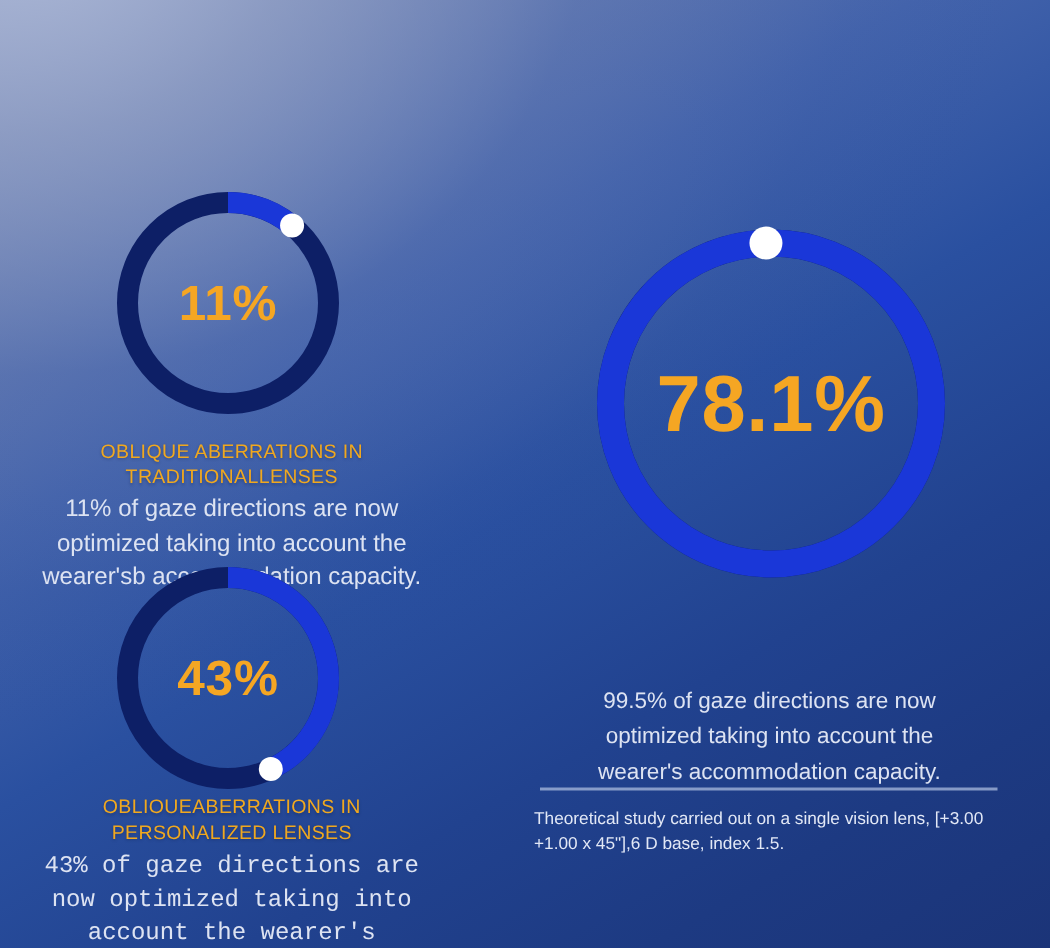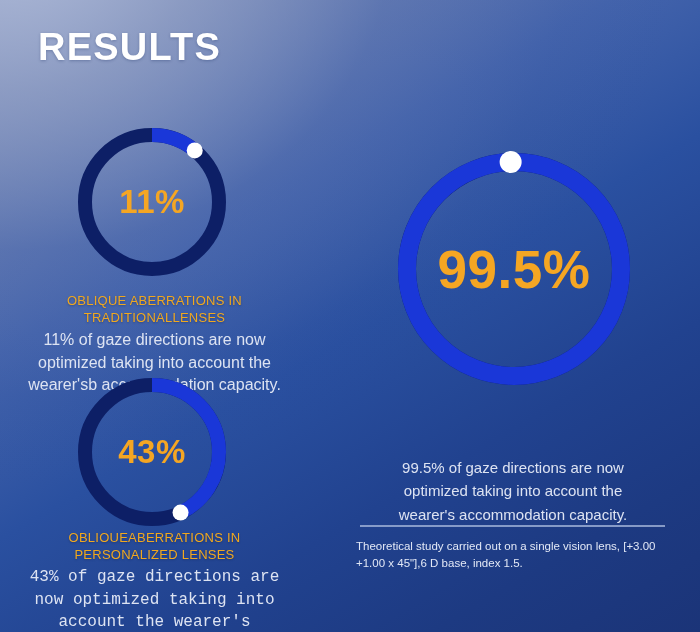--- a/index.html
+++ b/index.html
@@ -100,21 +100,20 @@
     color: #e2e8f6;
     font-size: 11.5px;
     line-height: 1.5;
   }
 </style>
 </head>
 <body>
 
 <div id="infographic">
 
-  <div id="title">RESULTS</div>
 
   <div id="donut-1" class="donut-wrap">
     <svg viewBox="0 0 148 148" width="148" height="148">
       <circle class="track" cx="74" cy="74" r="67" fill="none" stroke-width="14" stroke="#0d1f66"></circle>
       <circle class="arc" cx="74" cy="74" r="67" fill="none" stroke-width="14" stroke-linecap="butt" transform="rotate(-90 74 74)" stroke="#1a37d8" stroke-dasharray="46.30707571391355 420.97341558103227"></circle>
       <circle class="marker" r="8" fill="#ffffff" cx="116.71" cy="22.38"></circle>
     </svg>
     <div class="donut-label">11%</div>
   </div>
 
@@ -132,21 +131,21 @@
 
   <div id="heading-2" class="heading">OBLIOUEABERRATIONS IN PERSONALIZED LENSES</div>
   <div id="body-2" class="body-text">43% of gaze directions are now optimized taking into account the wearer's accommodation capacity.</div>
 
   <div id="donut-3" class="donut-wrap">
     <svg viewBox="0 0 232 232" width="232" height="232">
       <circle class="track" cx="116" cy="116" r="107" fill="none" stroke-width="18" stroke="#0d1f66"></circle>
       <circle class="arc" cx="116" cy="116" r="107" fill="none" stroke-width="18" stroke-linecap="butt" transform="rotate(-90 116 116)" stroke="#1a37d8" stroke-dasharray="668.9393237288747 672.3008278682157"></circle>
       <circle class="marker" r="11" fill="#ffffff" cx="112.64" cy="9.05"></circle>
     </svg>
-    <div class="donut-label">99.5%</div>
+    <div class="donut-label">78.1%</div>
   </div>
 
   <div id="body-3" class="body-text">99.5% of gaze directions are now optimized taking into account the wearer's accommodation capacity.</div>
 
   <div id="divider"></div>
   <div id="footnote">Theoretical study carried out on a single vision lens, [+3.00 +1.00 x 45"],6 D base, index 1.5.</div>
 
 </div>
 
 </body></html>

